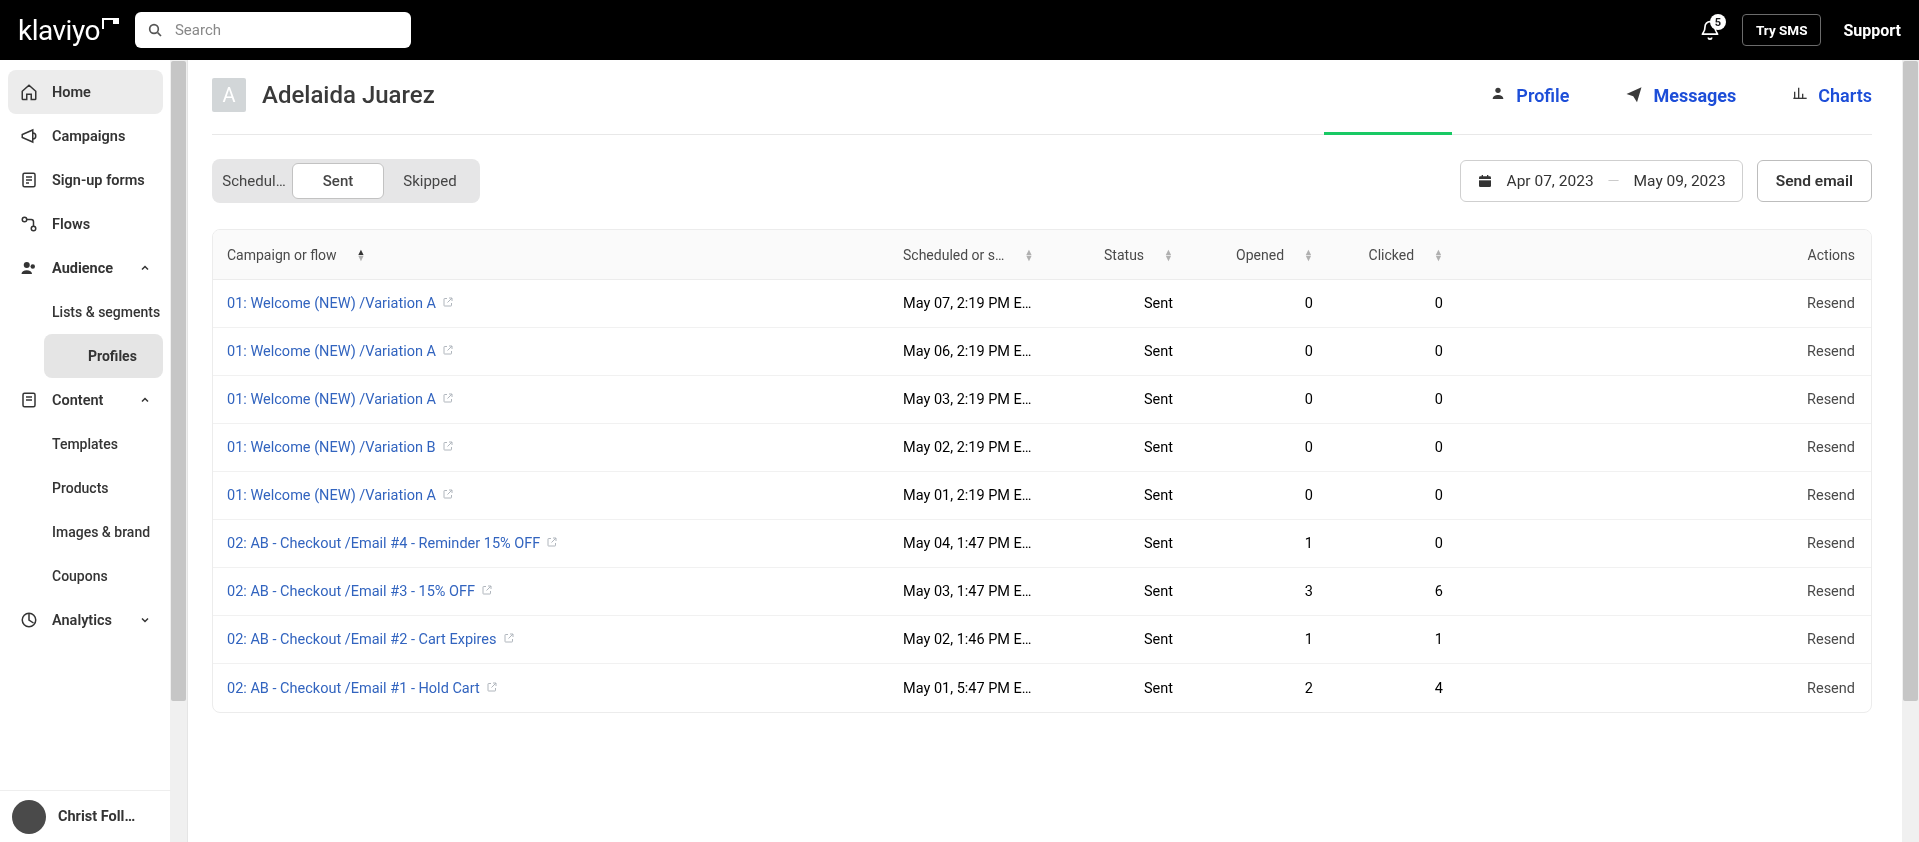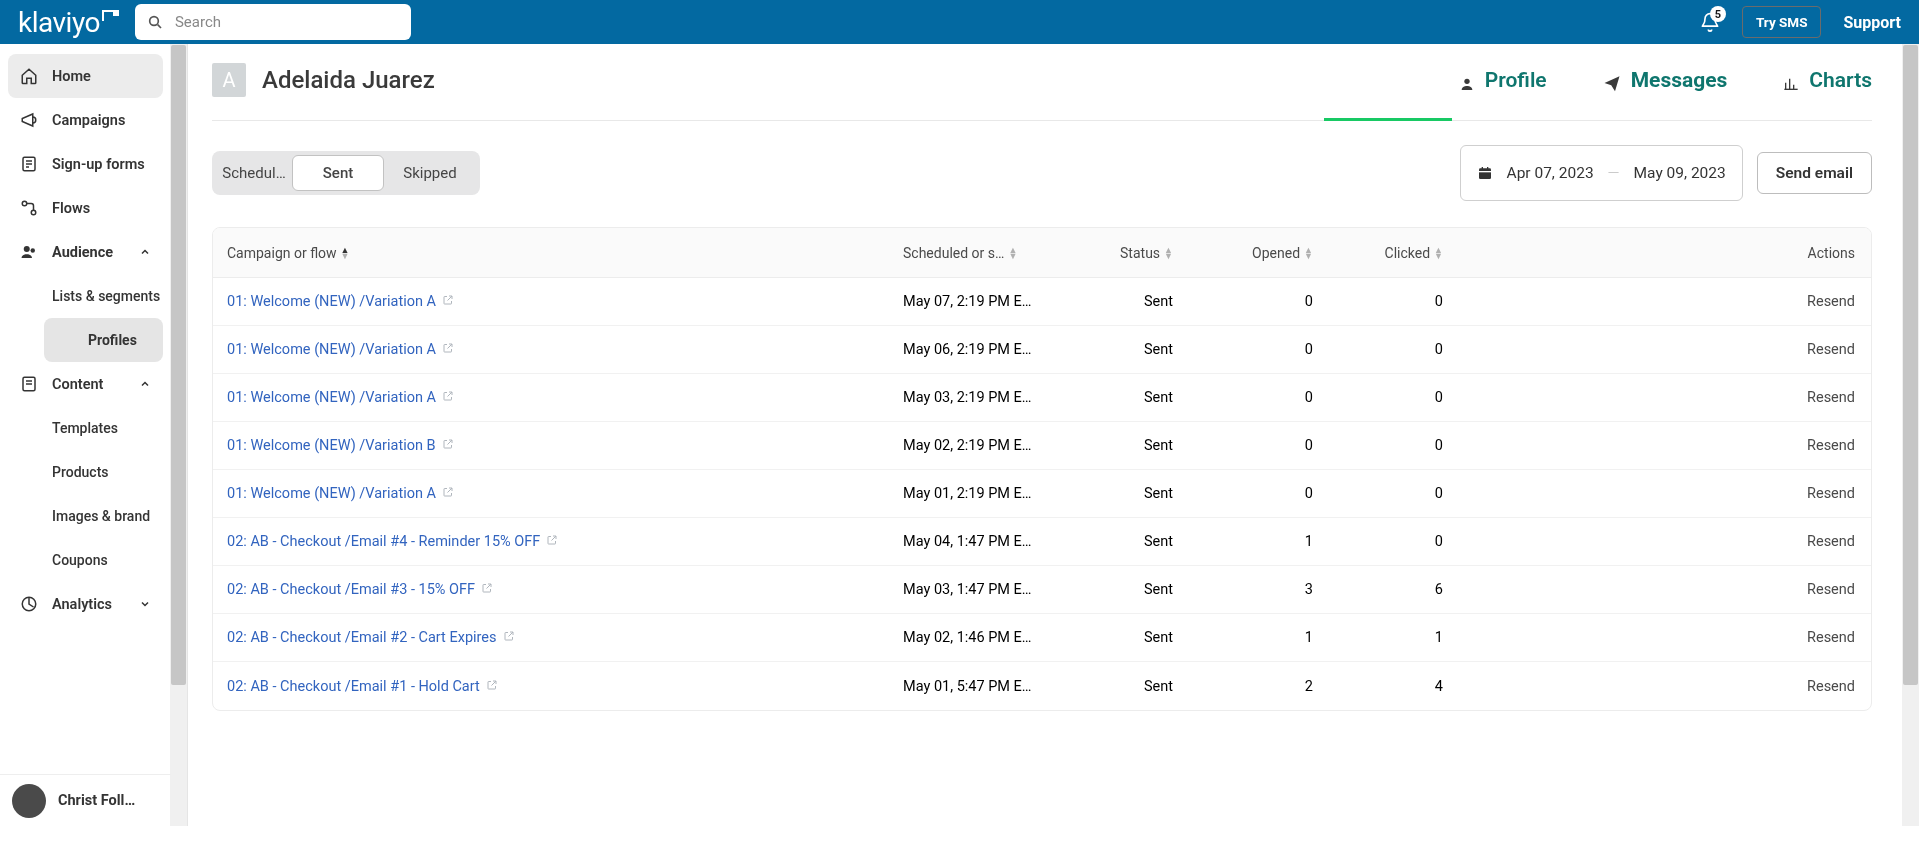--- a/index.html
+++ b/index.html
@@ -1,19 +1,19 @@
 <!DOCTYPE html>
 <html><head>
   <meta charset="utf-8">
   <style>
     * { margin: 0; padding: 0; box-sizing: border-box; font-family: -apple-system, BlinkMacSystemFont, "Segoe UI", Roboto, Helvetica, Arial, sans-serif; }
     body { background: #fff; width: 1919px; height: 842px; overflow: hidden; position: relative; }
 
     
-    .topbar { height: 44px; background: #0369a1; display: flex; align-items: center; padding: 0 18px; gap: 22px; color: #fff; }
+    .topbar { height: 60px; background: #000000; display: flex; align-items: center; padding: 0 18px; gap: 22px; color: #fff; }
     .logo { font-family: Georgia, "Times New Roman", serif; font-weight: 400; font-size: 28px; letter-spacing: -0.5px; display: flex; align-items: flex-start; gap: 2px; }
     .logo-flag { width: 11px; height: 11px; border: 2px solid #fff; border-bottom: none; border-right: none; margin-top: 4px; position: relative; }
     .logo-flag::after { content: ''; position: absolute; top: -2px; right: -6px; width: 6px; height: 6px; background: #fff; }
     .searchwrap { position: relative; }
     .searchbox { width: 276px; height: 36px; border-radius: 6px; background: #fff; border: none; padding: 0 14px 0 40px; font-size: 15px; color: #333; }
     .searchbox::placeholder { color: #888; }
     .searchicon { position: absolute; left: 12px; top: 50%; transform: translateY(-50%); }
     .topspacer { flex: 1; }
     .bellwrap { position: relative; cursor: pointer; }
     .bellbadge { position: absolute; top: -6px; right: -6px; background: #fff; color: #18181a; border-radius: 50%; min-width: 16px; height: 16px; font-size: 11px; font-weight: 700; display: flex; align-items: center; justify-content: center; padding: 0 3px; }
@@ -39,37 +39,37 @@
     
     .main { flex: 1; position: relative; background: #fff; overflow: hidden; }
     .mainscroll-track { position: absolute; right: 0; top: 0; width: 17px; height: 100%; background: #f0f0f0; }
     .mainscroll-thumb { position: absolute; right: 1px; top: 1px; width: 15px; height: 640px; background: #c6c6c6; border-radius: 2px; }
     .maininner { padding: 18px 30px 0 24px; width: calc(100% - 17px); }
 
     .headerrow { display: flex; align-items: center; gap: 16px; padding-bottom: 22px; border-bottom: 1px solid #e8e8e8; }
     .avatar-lg { width: 34px; height: 34px; background: #d2d6d8; color: #fff; font-size: 20px; font-weight: 400; display: flex; align-items: center; justify-content: center; border-radius: 2px; }
     .profname { font-size: 24px; font-weight: 500; color: #3a3a3a; }
     .tabspacer { flex: 1; }
-    .tab { display: flex; align-items: flex-end; gap: 10px; font-size: 21px; font-weight: 600; color: #0f766e; cursor: pointer; padding: 6px 0; margin-left: 40px; position: relative; }
+    .tab { display: flex; align-items: flex-start; gap: 10px; font-size: 18px; font-weight: 600; color: #1d4ed8; cursor: pointer; padding: 6px 0; margin-left: 40px; position: relative; }
     .tab.active { font-weight: 700; }
     .tab-indicator { position: absolute; height: 3px; background: #18c964; bottom: -1px; }
 
     .controls { display: flex; align-items: center; margin-top: 24px; gap: 14px; }
     .seggroup { display: flex; background: #e6e6e7; border-radius: 8px; padding: 4px; }
     .seg { height: 36px; width: 92px; border-radius: 6px; display: flex; align-items: center; justify-content: center; font-size: 15px; color: #454545; cursor: pointer; border: none; background: transparent; overflow: hidden; }
     .seg.scheduled { width: 76px; }
     .seg.sel { background: #fff; border: 1px solid #c2c2c2; font-weight: 500; }
     .ctlspacer { flex: 1; }
-    .daterange { height: 56px; border: 1px solid #cfcfcf; border-radius: 6px; display: flex; align-items: center; padding: 0 16px; gap: 14px; font-size: 15.5px; color: #343434; cursor: pointer; }
+    .daterange { height: 42px; border: 1px solid #cfcfcf; border-radius: 6px; display: flex; align-items: center; padding: 0 16px; gap: 14px; font-size: 15.5px; color: #343434; cursor: pointer; }
     .drsep { color: #bbb; font-weight: 300; }
     .sendbtn { height: 42px; border: 1px solid #bdbdbd; border-radius: 6px; background: #fff; padding: 0 18px; font-size: 15.5px; font-weight: 600; color: #343434; cursor: pointer; }
 
     .tablewrap { margin-top: 26px; border: 1px solid #ececec; border-radius: 8px; overflow: hidden; }
     .thead { height: 50px; background: #fafafa; border-bottom: 1px solid #ececec; display: flex; align-items: center; font-size: 14px; color: #4a4a4a; }
-    .thead .thcell { display: flex; align-items: center; gap: 4px; }
+    .thead .thcell { display: flex; align-items: center; gap: 20px; }
     .trow { height: 48px; border-bottom: 1px solid #f1f1f1; display: flex; align-items: center; font-size: 14.5px; }
     .trow:last-child { border-bottom: none; }
     .c-name { flex: 0 0 690px; padding-left: 14px; }
     .c-sched { flex: 0 0 140px; }
     .c-status { flex: 0 0 140px; text-align: right; padding-right: 10px; }
     .c-opened { flex: 0 0 140px; text-align: right; padding-right: 10px; }
     .c-clicked { flex: 0 0 130px; text-align: right; padding-right: 10px; }
     .c-actions { flex: 1; text-align: right; padding-right: 16px; }
     .link { color: #3264bf; cursor: pointer; }
     .extl { color: #b0b6bd; margin-left: 6px; font-size: 12px; }

